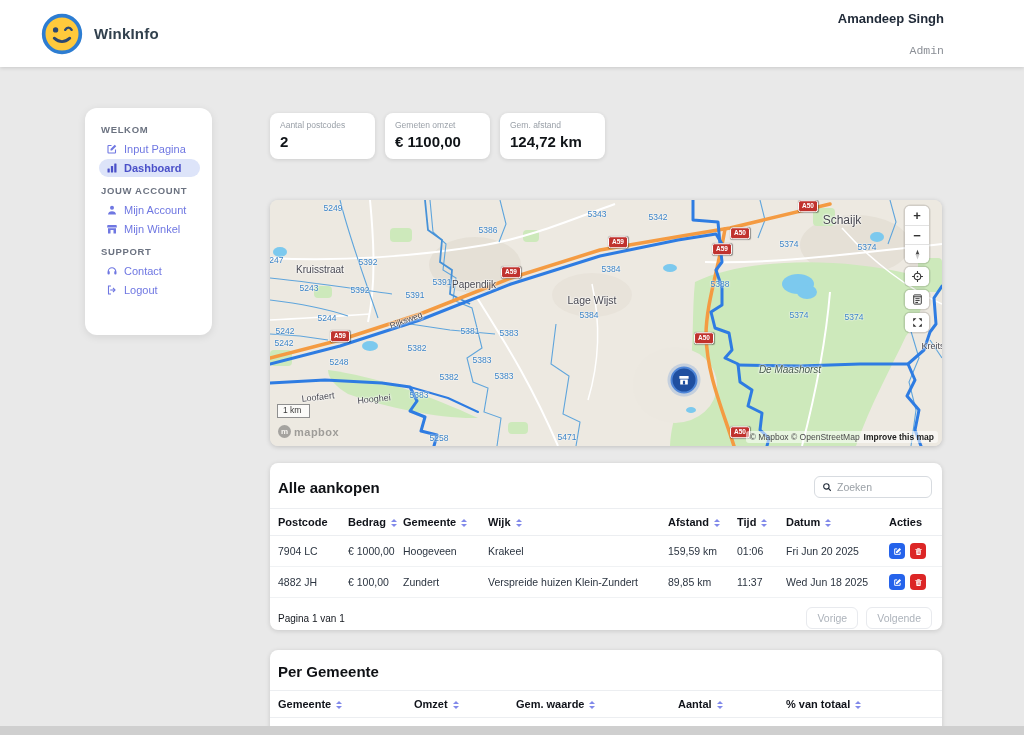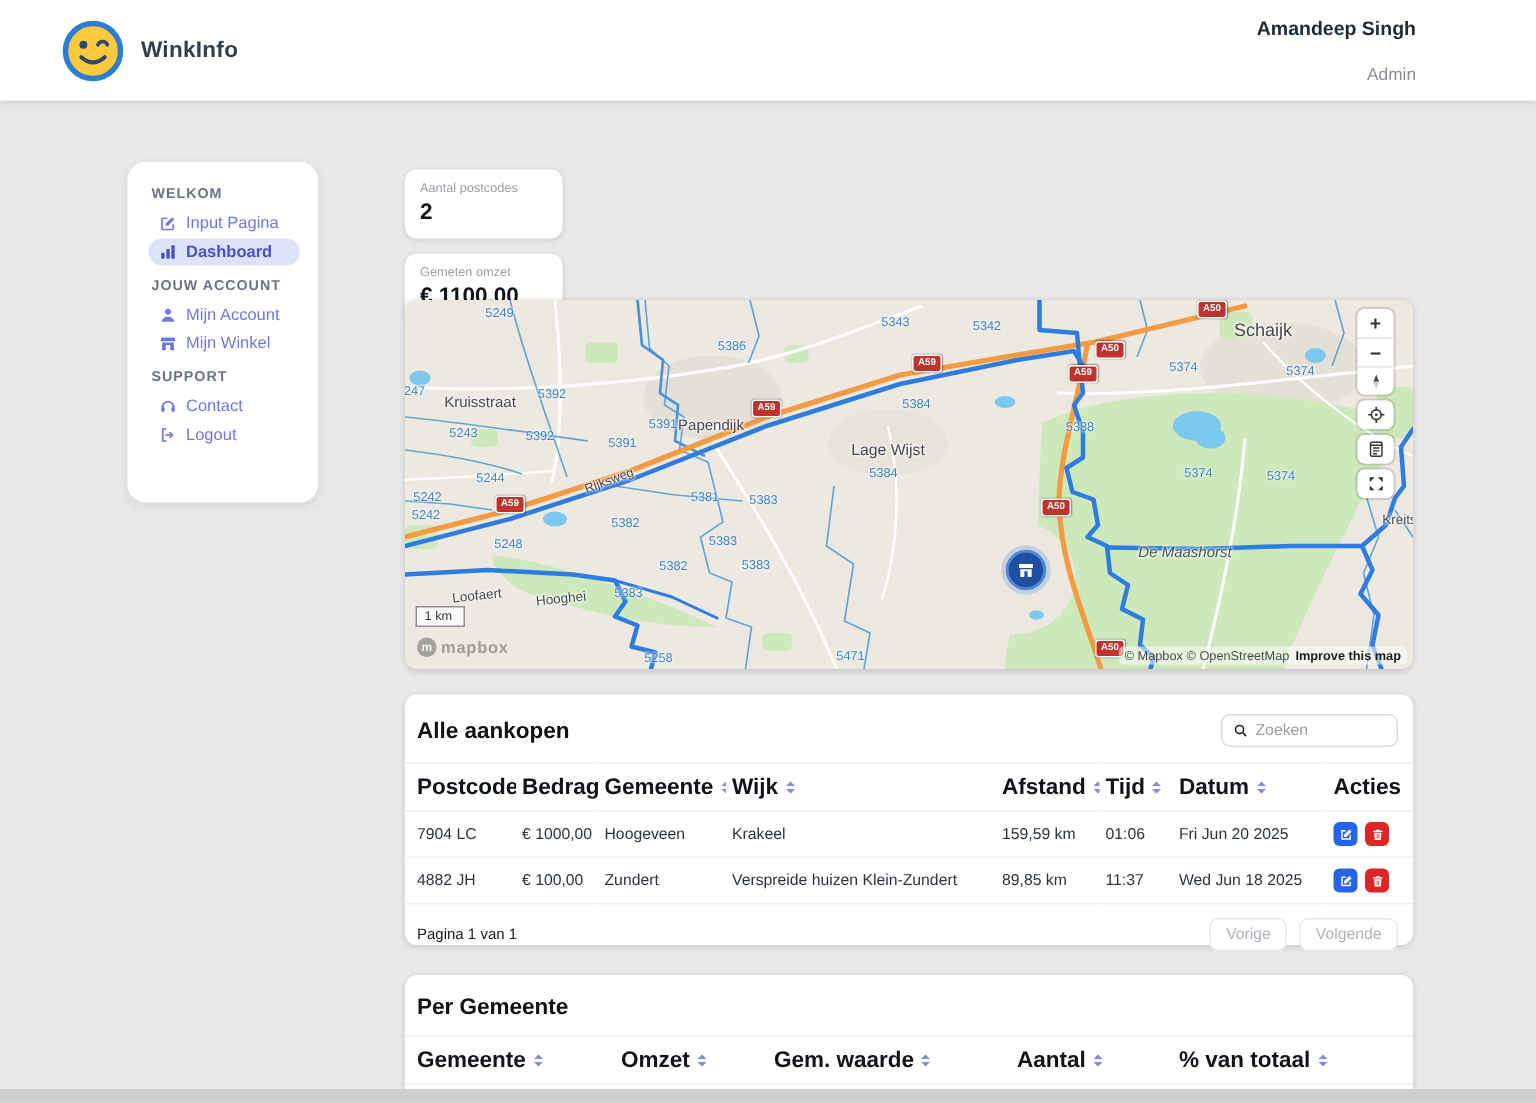--- a/index.html
+++ b/index.html
@@ -9,35 +9,35 @@
 
   
   .app-header { position:absolute; top:0; left:0; width:1024px; height:67px; background:#fff;
     box-shadow:0 1px 4px rgba(0,0,0,.14); z-index:5; display:flex; align-items:center; justify-content:space-between;
     padding:0 80px 0 40px; }
   .logo-wrap { display:flex; align-items:center; gap:10px; }
   .logo-wrap svg { display:block; }
   .app-title { font-size:15px; font-weight:700; color:#31404d; letter-spacing:.2px; }
   .user-info { text-align:right; }
   .user-name { font-size:13px; font-weight:700; color:#1f2937; }
-  .user-role { font-size:11.5px; color:#8b8f96; margin-top:18px; }
+  .user-role { font-size:11.5px; color:#8b8f96; margin-top:18px;font-family:Liberation Mono, monospace; }
 
   
   .sidebar { position:absolute; left:85px; top:108px; width:127px; height:227px; background:#fff;
     border-radius:12px; box-shadow:0 2px 8px rgba(0,0,0,.09); padding:16px 12px 12px 14px; }
   .sb-section-title { font-size:9.5px; font-weight:700; color:#6b7280; letter-spacing:.07em; margin:8px 0 5px 2px; }
   .sb-section-title:first-child { margin-top:0; }
   .sb-item { display:flex; align-items:flex-end; gap:6px; padding:3px 8px 3px 7px; margin:1px 0; border-radius:999px;
     color:#6f77e2; font-size:11px; cursor:pointer; }
   .sb-item.active { background:#dde4f9; color:#4a50c9; font-weight:700; }
   .sb-item .sb-icon { width:12px; height:12px; flex:0 0 12px; display:inline-flex; }
   .sb-item .sb-icon svg { width:12px; height:12px; }
 
   
-  .stats-row { position:absolute; left:270px; top:113px; display:flex; gap:10px;flex-direction:column; }
+  .stats-row { position:absolute; left:270px; top:113px; display:flex; gap:10px; }
   .stat-card { width:105px; height:46px; background:#fff; border-radius:8px; box-shadow:0 1px 4px rgba(0,0,0,.12);
     padding:7px 10px 6px 10px; }
   .stat-label { font-size:8.5px; color:#9aa0a8; white-space:nowrap; }
   .stat-value { font-size:15px; font-weight:700; color:#101418; margin-top:3px; white-space:nowrap; }
 
   
   .map-card { position:absolute; left:270px; top:200px; width:672px; height:246px; border-radius:8px;
     overflow:hidden; box-shadow:0 1px 5px rgba(0,0,0,.18); background:#ede9e1; }
   .map-base { position:absolute; left:0; top:0; }
   .map-label-layer { position:absolute; inset:0; }
@@ -75,21 +75,21 @@
   .card.gemeente  { top:650px; height:140px; }
   .card-head { display:flex; align-items:center; justify-content:space-between; padding:13px 10px 10px 8px; }
   .card-title { font-size:15px; font-weight:700; color:#0f1115; }
   .search-box { display:flex; align-items:center; gap:5px; width:118px; height:22px; border:1px solid #d7dbe0;
     border-radius:6px; padding:0 7px; background:#fff; }
   .search-box svg { width:10px; height:10px; flex:0 0 10px; color:#1f2937; }
   .search-box input { border:none; outline:none; width:100%; font-size:10.5px; color:#374151;
     font-family:"Liberation Sans",sans-serif; }
   .search-box input::placeholder { color:#9aa0a6; }
   table.data { width:672px; border-collapse:collapse; table-layout:fixed; }
-  table.data th { font-size:15px; font-weight:700; color:#10131a; text-align:left; padding:7px 4px;
+  table.data th { font-size:11px; font-weight:700; color:#10131a; text-align:left; padding:7px 4px;
     border-top:1px solid #eceef1; border-bottom:1px solid #eceef1; white-space:nowrap; overflow:hidden; }
   table.data td { font-size:10.5px; color:#2b3440; padding:7px 4px; border-bottom:1px solid #f0f2f4;
     white-space:nowrap; overflow:hidden; }
   table.data th:first-child, table.data td:first-child { padding-left:8px; }
   .sort-ic { display:inline-flex; flex-direction:column; gap:2px; margin-left:5px; vertical-align:middle; }
   .sort-ic i { display:block; width:0; height:0; border-left:3.2px solid transparent; border-right:3.2px solid transparent; }
   .sort-ic .up { border-bottom:3.8px solid #8189ea; }
   .sort-ic .dn { border-top:3.8px solid #8189ea; }
   .act-btn { width:16px; height:16px; border:none; border-radius:4px; display:inline-flex; align-items:center;
     justify-content:center; cursor:pointer; vertical-align:middle; }
@@ -187,20 +187,24 @@
     </aside>
 
   <div class="stats-row" id="stats">
       <div class="stat-card">
         <div class="stat-label">Aantal postcodes</div>
         <div class="stat-value">2</div>
       </div>
       <div class="stat-card">
         <div class="stat-label">Gemeten omzet</div>
         <div class="stat-value">€ 1100,00</div>
+      </div>
+      <div class="stat-card">
+        <div class="stat-label">Gem. afstand</div>
+        <div class="stat-value">124,72 km</div>
       </div>
     </div>
 
   <div class="map-card">
     <svg class="map-base" width="672" height="246" viewBox="0 0 672 246">
       <rect width="672" height="246" fill="#ede9e1"></rect>
       <ellipse cx="205" cy="65" rx="46" ry="28" fill="#e5e0d6"></ellipse>
       <ellipse cx="585" cy="45" rx="55" ry="30" fill="#e5e0d6"></ellipse>
       <ellipse cx="322" cy="95" rx="40" ry="22" fill="#e8e3da"></ellipse>
 

